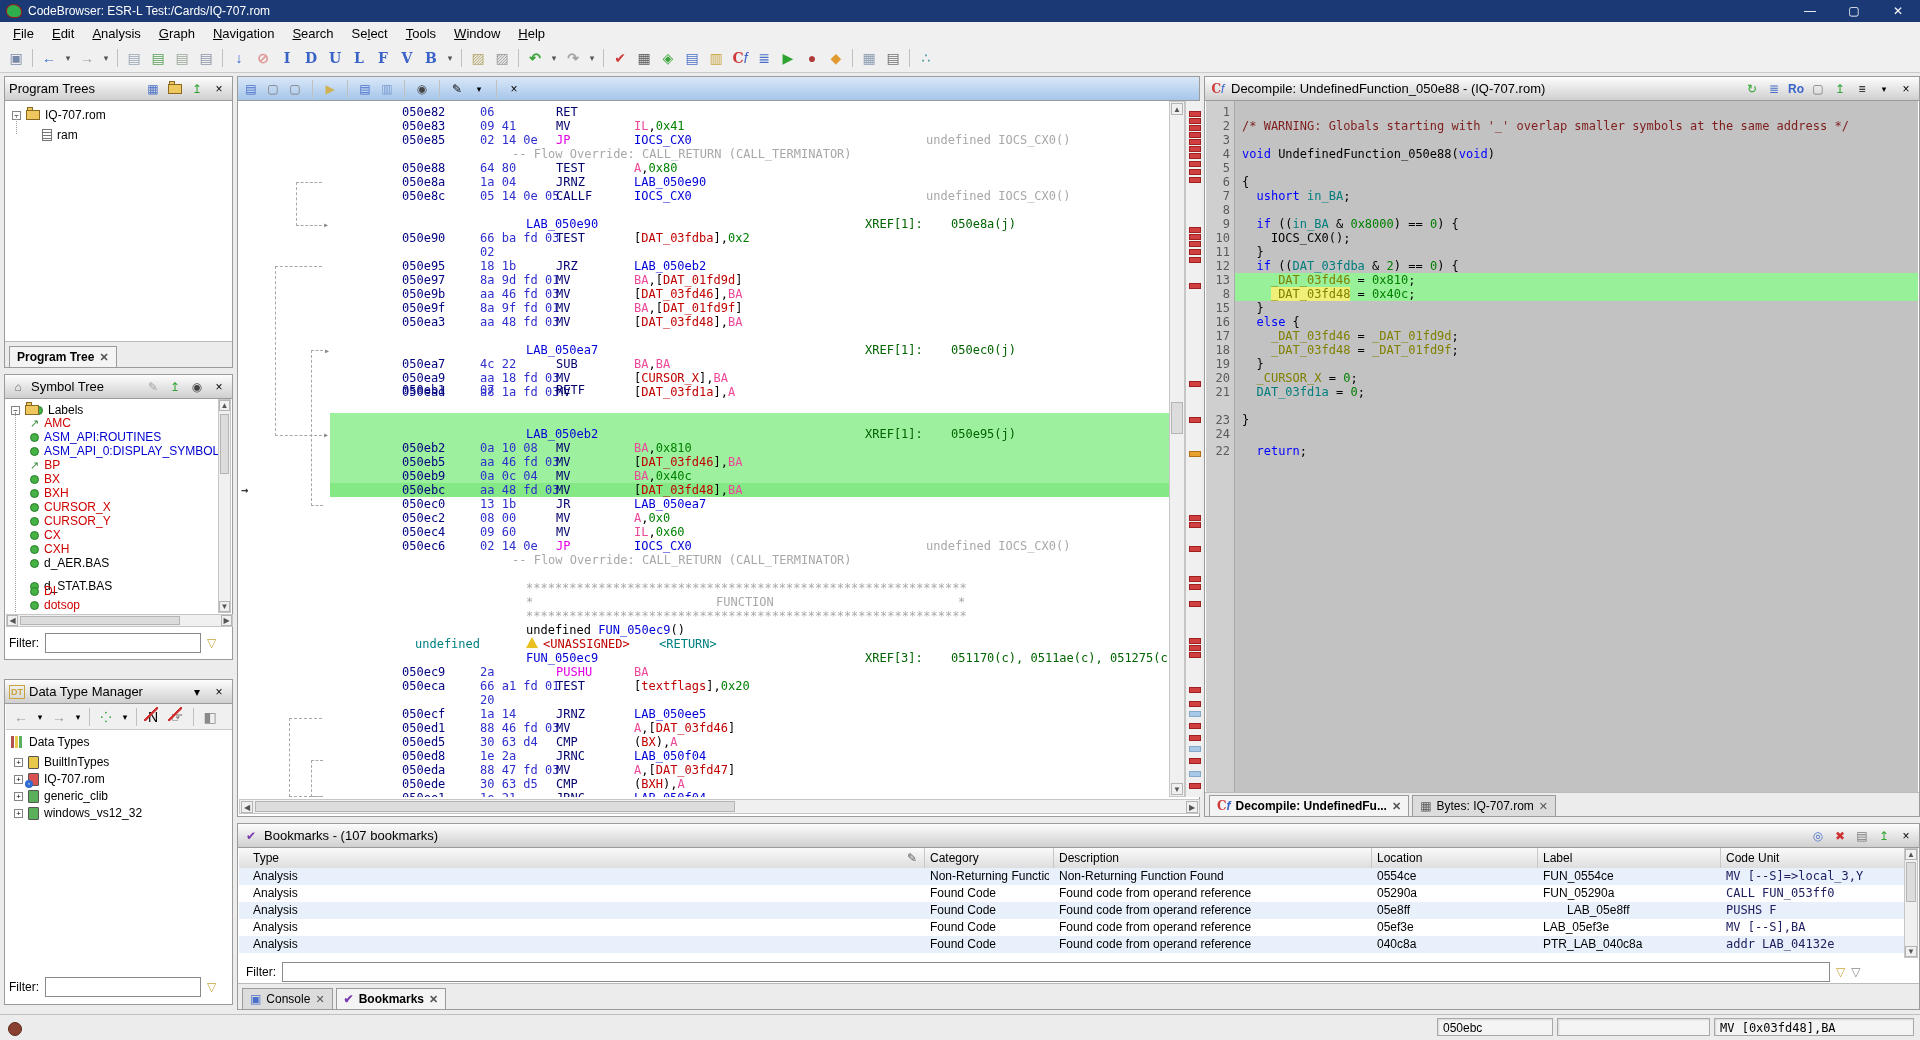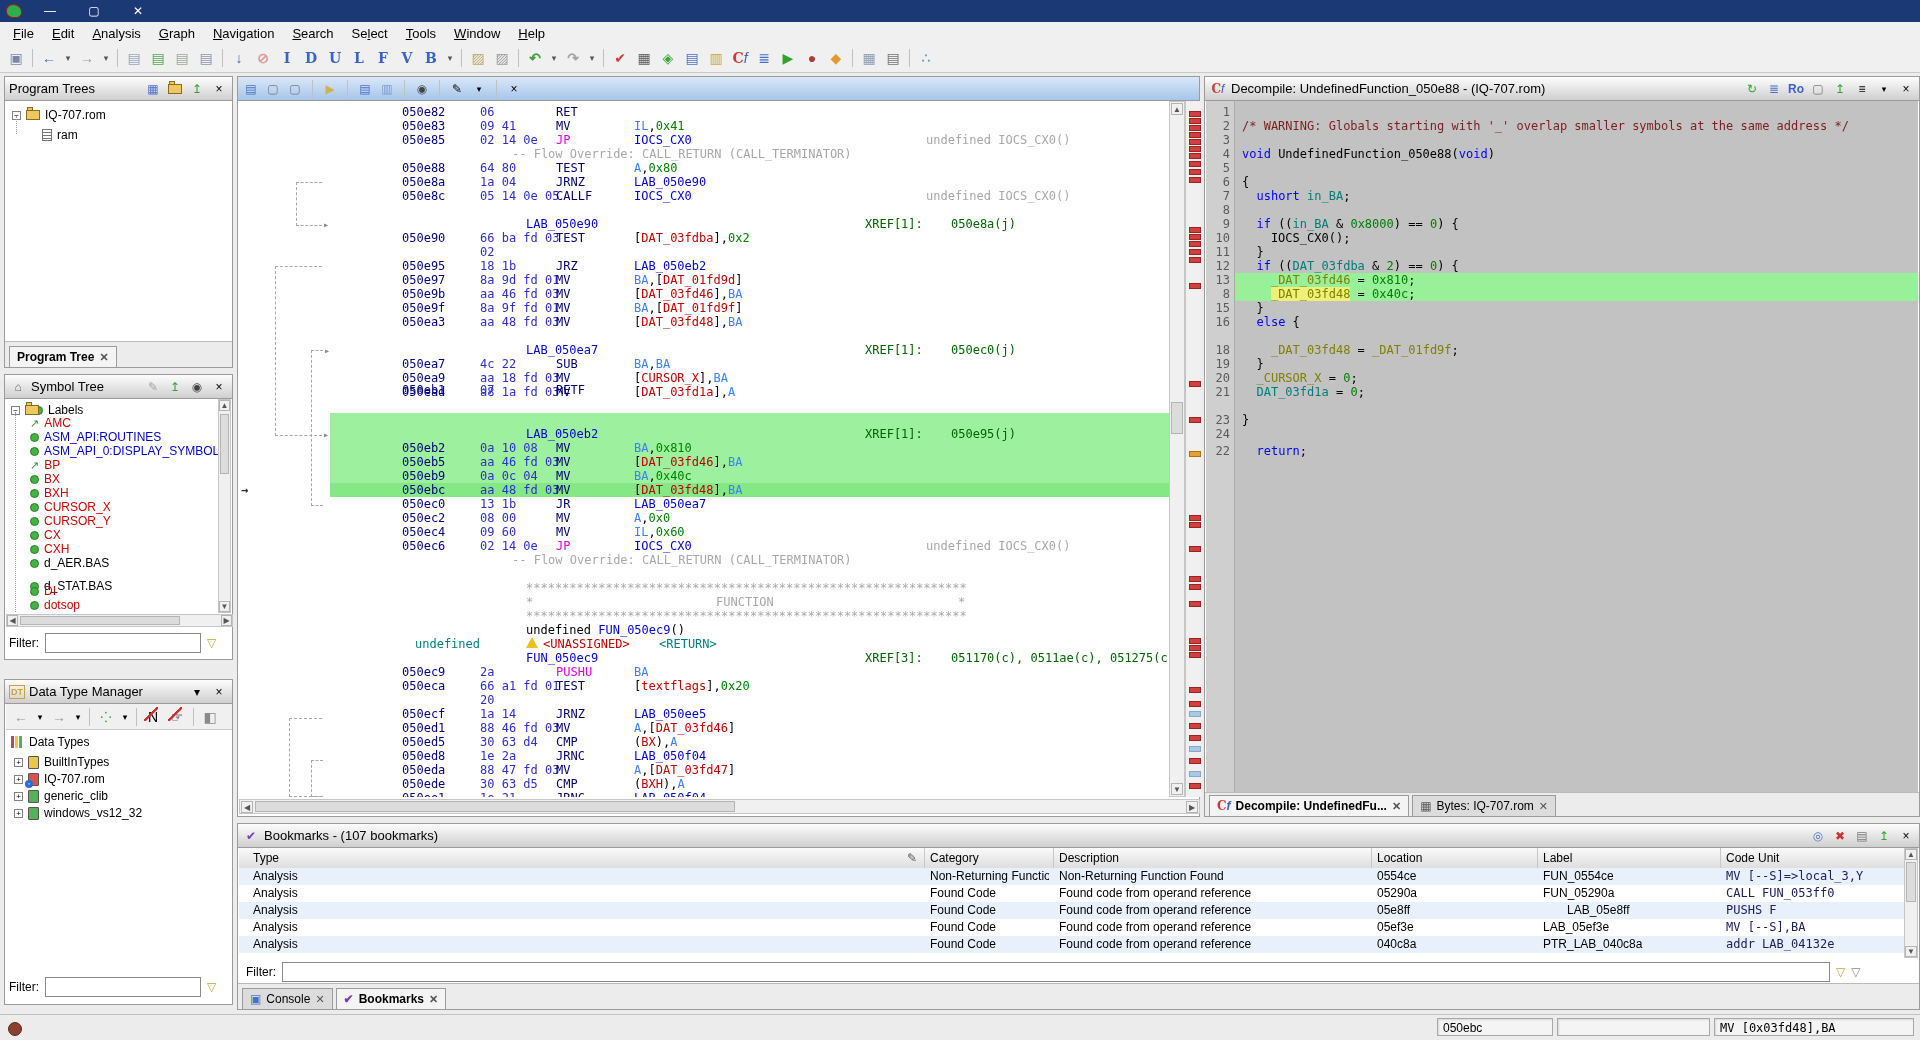--- a/index.html
+++ b/index.html
@@ -69,21 +69,21 @@
   .funnel{color:#c8a43a;font-size:12px;}
   
   #listing-body{position:absolute;left:1px;top:24px;width:930px;height:696px;background:#fff;overflow:hidden;
        font-family:"DejaVu Sans Mono",monospace;font-size:12px;}
   .lrow{position:absolute;left:0;width:100%;height:14px;line-height:14px;white-space:pre;}
   .lrow span{position:absolute;top:0;}
   .hlbar{position:absolute;left:91px;right:0;top:0;height:14px;}
   .hl1 .hlbar{background:#9df09d;}
   .hl2 .hlbar{background:#84e884;}
   .tk-a{color:#000080;} .tk-by{color:#2e2ecc;} .tk-m{color:#00006e;} .tk-j{color:#e400e4;}
-  .tk-p{color:#000;} .tk-r{color:#3b82f6;} .tk-c{color:#008000;} .tk-l{color:#0000d8;}
+  .tk-p{color:#000;} .tk-r{color:#ec4899;} .tk-c{color:#008000;} .tk-l{color:#0000d8;}
   .tk-d{color:#c00000;} .tk-g{color:#a8a8a8;} .tk-x{color:#006400;} .tk-t{color:#008080;} .tk-red{color:#c00000;}
   .warn-tri{position:absolute;width:0;height:0;border-left:6px solid transparent;border-right:6px solid transparent;
        border-bottom:11px solid #e8c020;top:2px;}
   .flow{position:absolute;border:1px dashed #a8a8a8;border-right:none;box-sizing:border-box;}
   .flow .fa{position:absolute;color:#8a8a8a;font-size:10px;line-height:10px;}
   
   #decomp-body{position:absolute;left:1px;top:24px;right:1px;height:693px;background:#c2c2c2;overflow:hidden;
        font-family:"DejaVu Sans Mono",monospace;font-size:12px;}
   #decomp-body .gutter{position:absolute;left:0;top:0;width:28px;height:100%;background:#cfcfcf;border-right:1px solid #aaa;}
   .drow{position:absolute;left:0;right:0;height:14px;line-height:14px;white-space:pre;}
@@ -116,20 +116,21 @@
        background:linear-gradient(135deg,transparent 44%,#d03030 46%,#d03030 56%,transparent 58%);}
   .camera{color:#444;}
 </style>
 </head>
 <body>
 
 <div id="app">
 
   <div id="titlebar">
     <span class="dragon"></span>
+    <span class="wtitle">CodeBrowser: ESR-L Test:/Cards/IQ-707.rom</span>
     <span class="wbtn">—</span>
     <span class="wbtn">▢</span>
     <span class="wbtn">✕</span>
   </div>
 
   <div id="menubar">
       <span class="menu-item"><u>F</u>ile</span>
       <span class="menu-item"><u>E</u>dit</span>
       <span class="menu-item"><u>A</u>nalysis</span>
       <span class="menu-item"><u>G</u>raph</span>
@@ -541,20 +542,21 @@
         <div class="drow" style="top: 88px;"><span class="num">7</span><span class="code"><span class="dk-p">  </span><span class="dk-k">ushort</span><span class="dk-p"> </span><span class="dk-t">in_BA</span><span class="dk-p">;</span></span></div>
         <div class="drow" style="top: 102px;"><span class="num">8</span><span class="code"></span></div>
         <div class="drow" style="top: 116px;"><span class="num">9</span><span class="code"><span class="dk-p">  </span><span class="dk-k">if</span><span class="dk-p"> ((</span><span class="dk-t">in_BA</span><span class="dk-p"> &amp; </span><span class="dk-c">0x8000</span><span class="dk-p">) == </span><span class="dk-c">0</span><span class="dk-p">) {</span></span></div>
         <div class="drow" style="top: 130px;"><span class="num">10</span><span class="code"><span class="dk-p">    IOCS_CX0();</span></span></div>
         <div class="drow" style="top: 144px;"><span class="num">11</span><span class="code"><span class="dk-p">  }</span></span></div>
         <div class="drow" style="top: 158px;"><span class="num">12</span><span class="code"><span class="dk-p">  </span><span class="dk-k">if</span><span class="dk-p"> ((</span><span class="dk-t">DAT_03fdba</span><span class="dk-p"> &amp; </span><span class="dk-c">2</span><span class="dk-p">) == </span><span class="dk-c">0</span><span class="dk-p">) {</span></span></div>
         <div class="drow dhl" style="top: 172px;"><div class="dbar"></div><span class="num">13</span><span class="code"><span class="dk-p">    </span><span class="dk-o">_DAT_03fd46</span><span class="dk-p"> = </span><span class="dk-c">0x810</span><span class="dk-p">;</span></span></div>
         <div class="drow dhl" style="top: 186px;"><div class="dbar"></div><span class="num">8</span><span class="code"><span class="dk-p">    </span><span class="dk-o yhl">_DAT_03fd48</span><span class="dk-p"> = </span><span class="dk-c">0x40c</span><span class="dk-p">;</span></span></div>
         <div class="drow" style="top: 200px;"><span class="num">15</span><span class="code"><span class="dk-p">  }</span></span></div>
         <div class="drow" style="top: 214px;"><span class="num">16</span><span class="code"><span class="dk-p">  </span><span class="dk-k">else</span><span class="dk-p"> {</span></span></div>
+        <div class="drow" style="top: 228px;"><span class="num">17</span><span class="code"><span class="dk-p">    </span><span class="dk-o">_DAT_03fd46</span><span class="dk-p"> = </span><span class="dk-o">_DAT_01fd9d</span><span class="dk-p">;</span></span></div>
         <div class="drow" style="top: 242px;"><span class="num">18</span><span class="code"><span class="dk-p">    </span><span class="dk-o">_DAT_03fd48</span><span class="dk-p"> = </span><span class="dk-o">_DAT_01fd9f</span><span class="dk-p">;</span></span></div>
         <div class="drow" style="top: 256px;"><span class="num">19</span><span class="code"><span class="dk-p">  }</span></span></div>
         <div class="drow" style="top: 270px;"><span class="num">20</span><span class="code"><span class="dk-p">  </span><span class="dk-o">_CURSOR_X</span><span class="dk-p"> = </span><span class="dk-c">0</span><span class="dk-p">;</span></span></div>
         <div class="drow" style="top: 284px;"><span class="num">21</span><span class="code"><span class="dk-p">  </span><span class="dk-t">DAT_03fd1a</span><span class="dk-p"> = </span><span class="dk-c">0</span><span class="dk-p">;</span></span></div>
         <div class="drow" style="top: 298px; margin-top: 45px;"><span class="num">22</span><span class="code"><span class="dk-p">  </span><span class="dk-k">return</span><span class="dk-p">;</span></span></div>
         <div class="drow" style="top: 312px;"><span class="num">23</span><span class="code"><span class="dk-p">}</span></span></div>
         <div class="drow" style="top: 326px;"><span class="num">24</span><span class="code"></span></div>
       </div>
     <div class="tabstrip" style="height:24px;" id="decomp-tabs">
         <span class="tab active">

